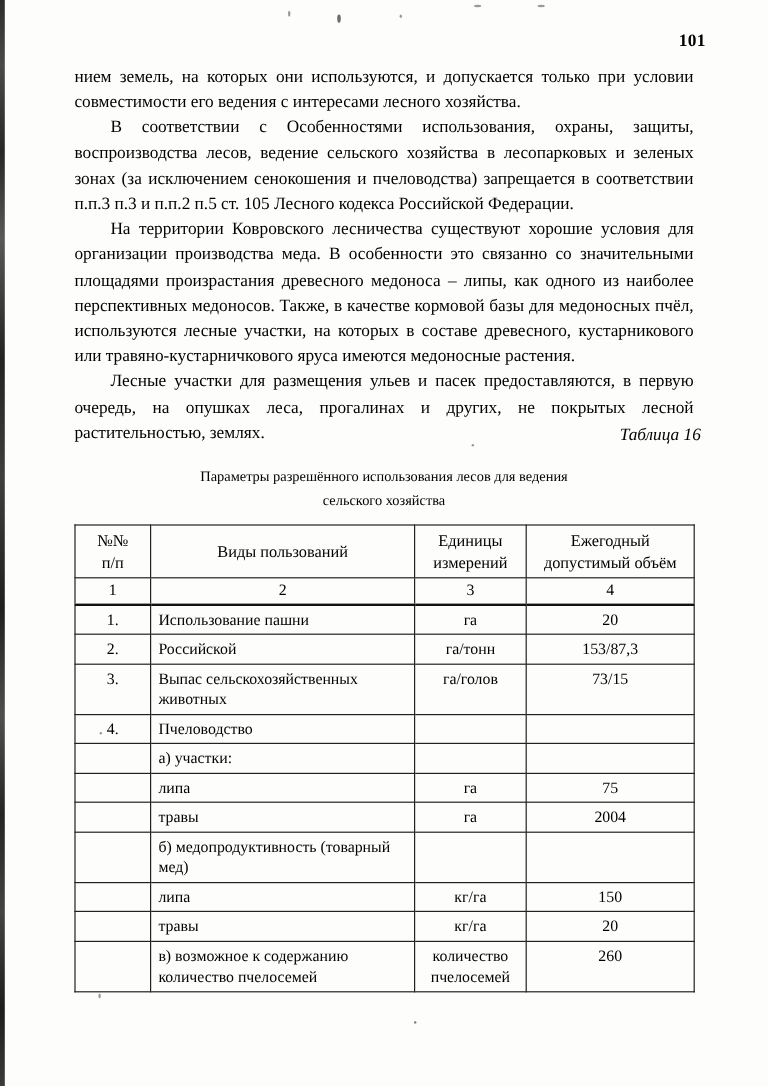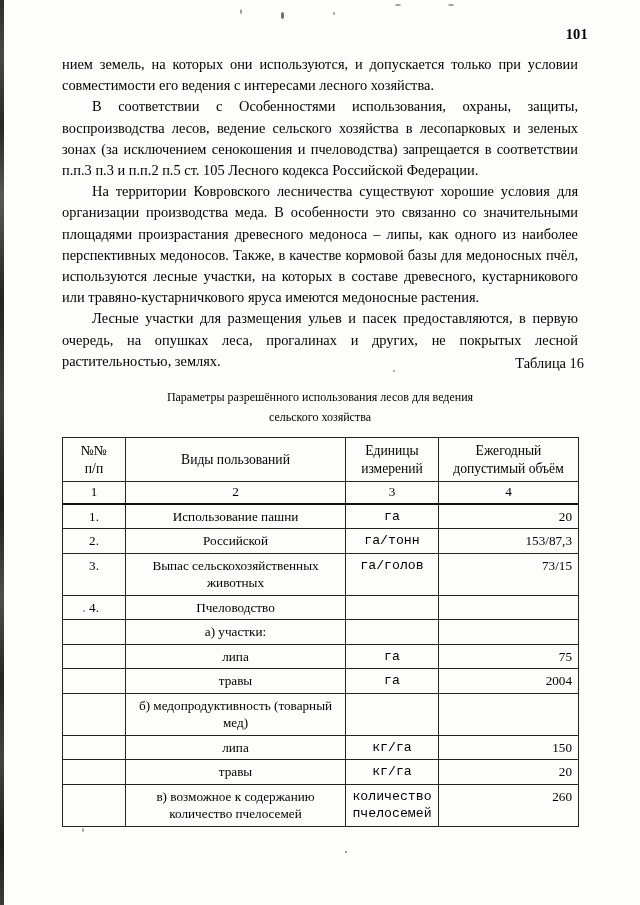--- a/index.html
+++ b/index.html
@@ -77,20 +77,21 @@
   }
   p.para.indent {
     text-indent: 30px;
   }
 
   .table-caption {
     position: absolute;
     right: 56px;
     top: 355px;
     font-size: 14.4px;
+    font-style: italic;
   }
 
   .table-title {
     position: absolute;
     left: 62px;
     top: 387px;
     width: 516px;
     text-align: center;
     font-size: 12px;
     line-height: 20px;
@@ -118,23 +119,23 @@
     vertical-align: middle;
     padding: 4px 4px;
     font-size: 13.6px;
   }
   .col-num    { width: 63px; }
   .col-kind   { width: 220px; }
   .col-unit   { width: 93px; }
   .col-vol    { width: 140px; }
 
   td.c-num   { text-align: center; vertical-align: top; padding-top: 4px; }
-  td.c-kind  { text-align: center; }
-  td.c-unit  { text-align: center; font-family: Liberation Mono, monospace; }
-  td.c-vol   { text-align: right; margin-top: 20px; }
+  td.c-kind  { text-align: left; }
+  td.c-unit  { text-align: center; }
+  td.c-vol   { text-align: center; margin-top: 20px; }
   td.mid     { vertical-align: middle; }
 
   tr.numbering td {
     text-align: center;
     padding: 1px 4px 2px 4px;
     font-size: 13.2px;
     border-bottom: 2px solid #111111;
   }
   thead th { border-bottom: 1px solid #222222; }
 

